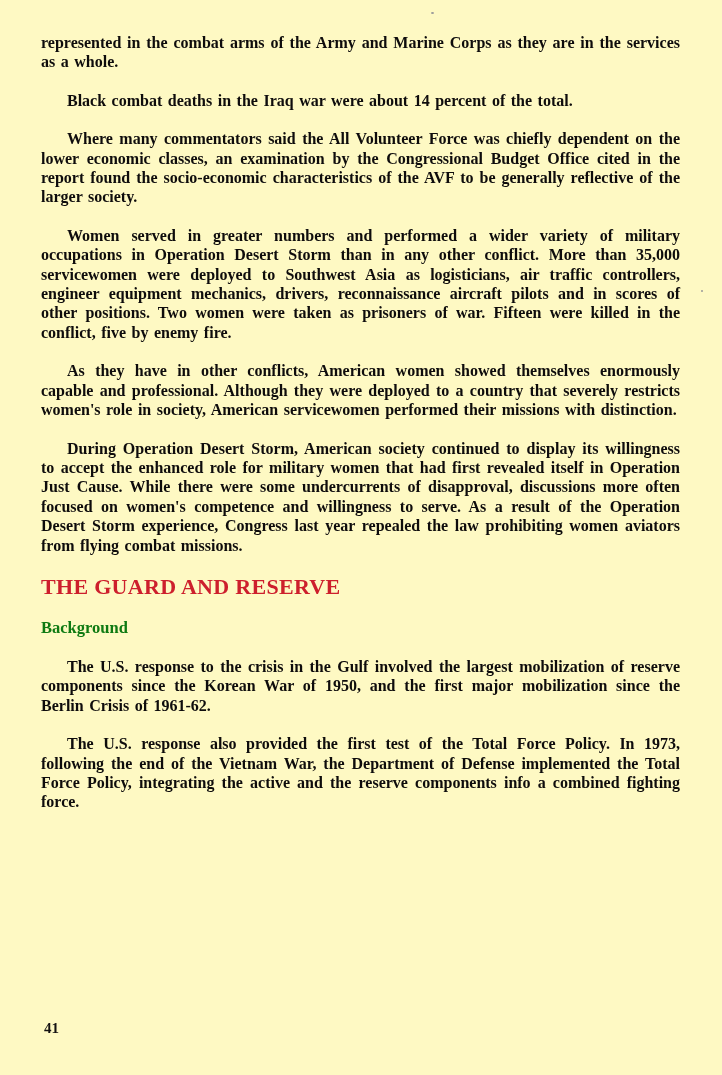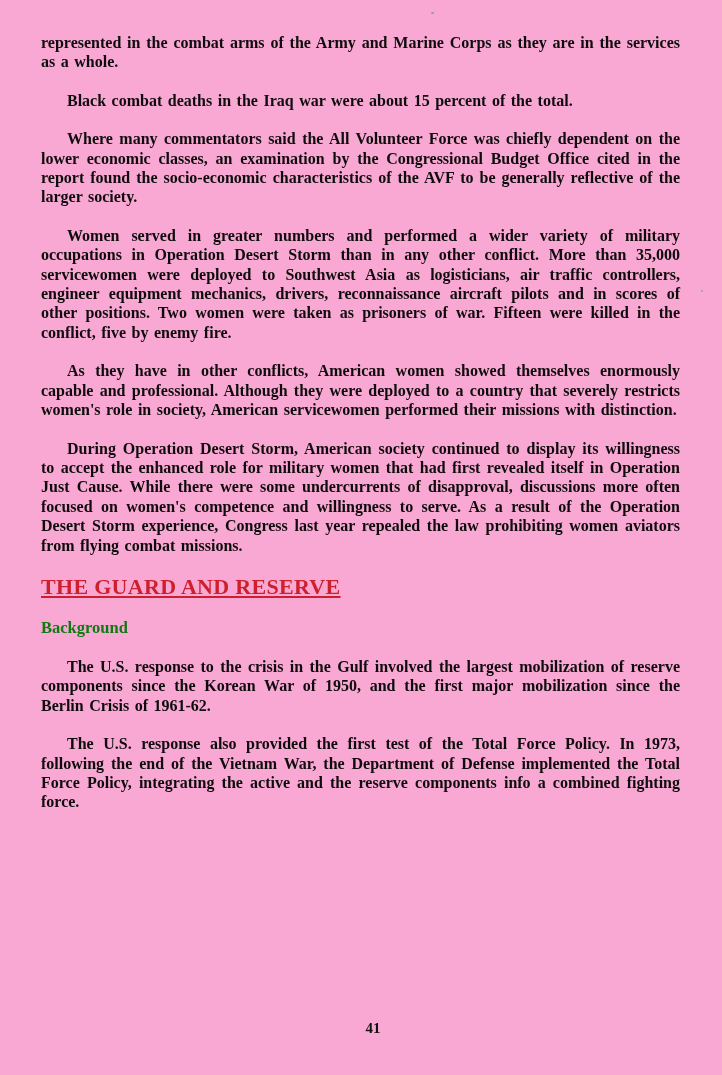--- a/index.html
+++ b/index.html
@@ -5,21 +5,21 @@
   html, body {
     margin: 0;
     padding: 0;
     background: #e8e8e8;
   }
   .sheet {
     position: relative;
     width: 722px;
     height: 1075px;
     margin: 0 auto;
-    background: #f9a8d4;
+    background: #fef9c3;
     overflow: hidden;
     font-family: "Liberation Serif", serif;
     font-weight: 700;
     color: #0e0c0c;
   }
   .text-col {
     position: absolute;
     left: 41px;
     top: 33px;
     width: 639px;
@@ -40,28 +40,26 @@
     line-height: 20px;
     color: var(--green-heading, #0e7a12);
     margin: 18px 0 19px 0;
   }
   .h-red {
     font-size: 22px;
     line-height: 26px;
     letter-spacing: 0.3px;
     color: var(--red-heading, #cd1f2c);
     margin: 14px 0 16px 0;
-    text-decoration: underline;
   }
   .page-number {
     position: absolute;
     left: 0;
     right: 20px;
     top: 1020px;
-    text-align: center;
     font-size: 15px;
     color: #141212;
     padding-left: 44px;
   }
   
   .speck {
     position: absolute;
     background: #9a9a9a;
     border-radius: 50%;
   }
@@ -70,21 +68,21 @@
 </style>
 </head>
 <body>
 
 <div class="sheet">
   <div class="speck s1"></div>
   <div class="speck s2"></div>
 
   <div class="text-col">
     <p class="para no-indent">represented in the combat arms of the Army and Marine Corps as they are in the services as a whole.</p>
-    <p class="para">Black combat deaths in the Iraq war were about 15 percent of the total.</p>
+    <p class="para">Black combat deaths in the Iraq war were about 14 percent of the total.</p>
     <p class="para">Where many commentators said the All Volunteer Force was chiefly dependent on the lower economic classes, an examination by the Congressional Budget Office cited in the report found the socio-economic characteristics of the AVF to be generally reflective of the larger society.</p>
 
 
     <p class="para">Women served in greater numbers and performed a wider variety of military occupations in Operation Desert Storm than in any other conflict. More than 35,000 servicewomen were deployed to Southwest Asia as logisticians, air traffic controllers, engineer equipment mechanics, drivers, reconnaissance aircraft pilots and in scores of other positions. Two women were taken as prisoners of war. Fifteen were killed in the conflict, five by enemy fire.</p>
     <p class="para">As they have in other conflicts, American women showed themselves enormously capable and professional. Although they were deployed to a country that severely restricts women's role in society, American servicewomen performed their missions with distinction.</p>
     <p class="para">During Operation Desert Storm, American society continued to display its willingness to accept the enhanced role for military women that had first revealed itself in Operation Just Cause. While there were some undercurrents of disapproval, discussions more often focused on women's competence and willingness to serve. As a result of the Operation Desert Storm experience, Congress last year repealed the law prohibiting women aviators from flying combat missions.</p>
 
     <h1 class="h-red">THE GUARD AND RESERVE</h1>
 
     <h3 class="h-green">Background</h3>

